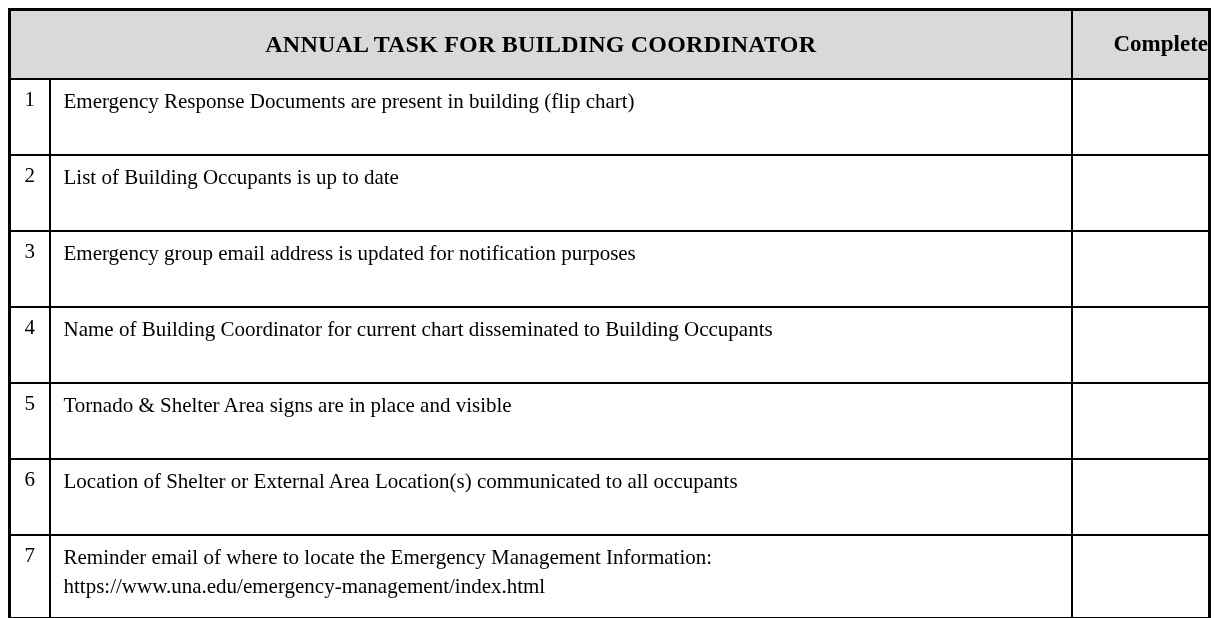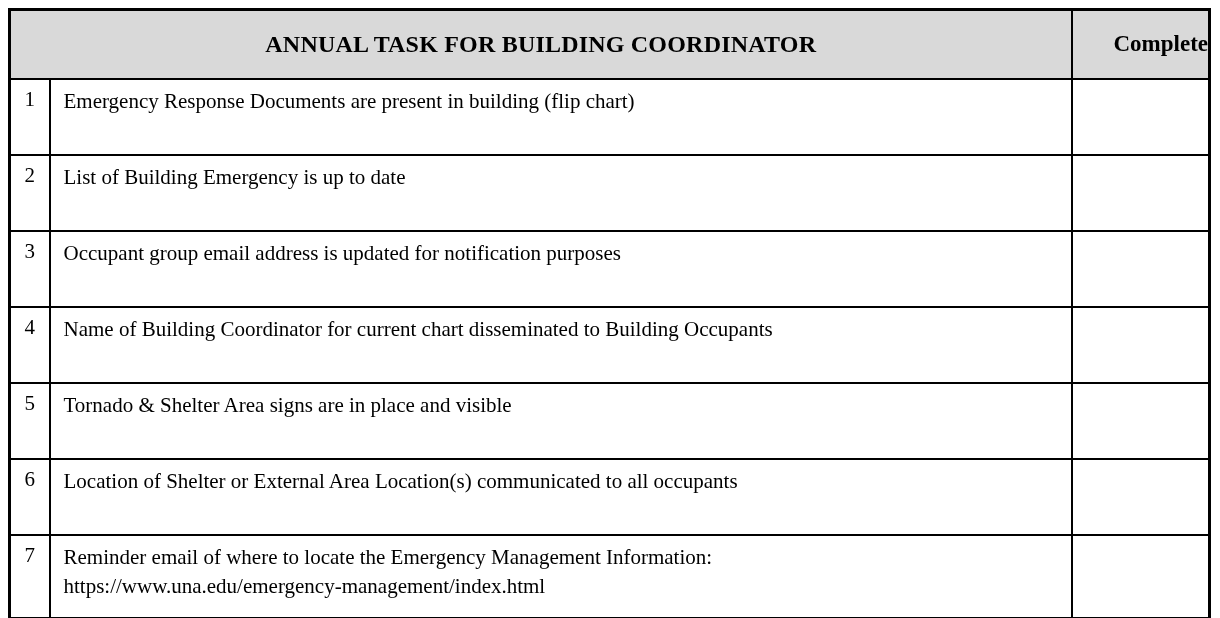--- a/index.html
+++ b/index.html
@@ -78,26 +78,26 @@
     </tr>
   </thead>
   <tbody>
     <tr class="body-row">
       <td class="num-cell">1</td>
       <td class="task-cell">Emergency Response Documents are present in building (flip chart)</td>
       <td class="complete-cell"></td>
     </tr>
     <tr class="body-row">
       <td class="num-cell">2</td>
-      <td class="task-cell">List of Building Emergency is up to date</td>
+      <td class="task-cell">List of Building Occupants is up to date</td>
       <td class="complete-cell"></td>
     </tr>
     <tr class="body-row">
       <td class="num-cell">3</td>
-      <td class="task-cell">Occupant group email address is updated for notification purposes</td>
+      <td class="task-cell">Emergency group email address is updated for notification purposes</td>
       <td class="complete-cell"></td>
     </tr>
     <tr class="body-row">
       <td class="num-cell">4</td>
       <td class="task-cell">Name of Building Coordinator for current chart disseminated to Building Occupants</td>
       <td class="complete-cell"></td>
     </tr>
     <tr class="body-row">
       <td class="num-cell">5</td>
       <td class="task-cell">Tornado &amp; Shelter Area signs are in place and visible</td>

